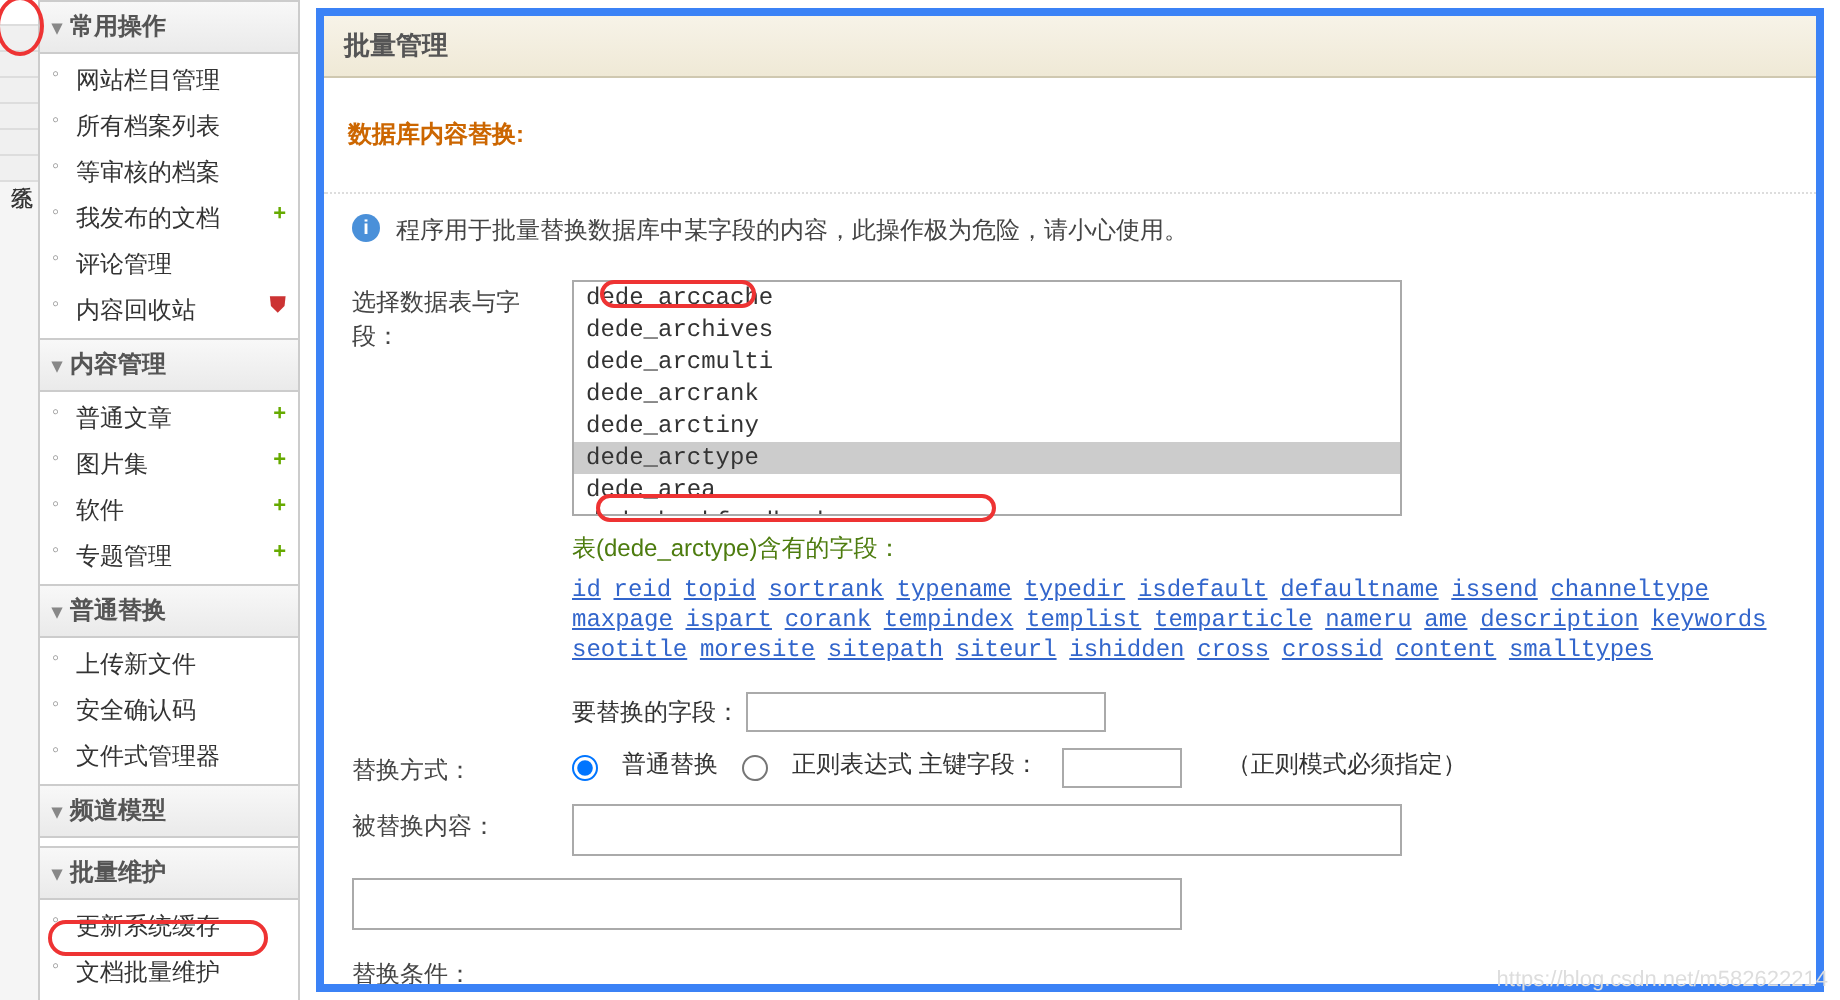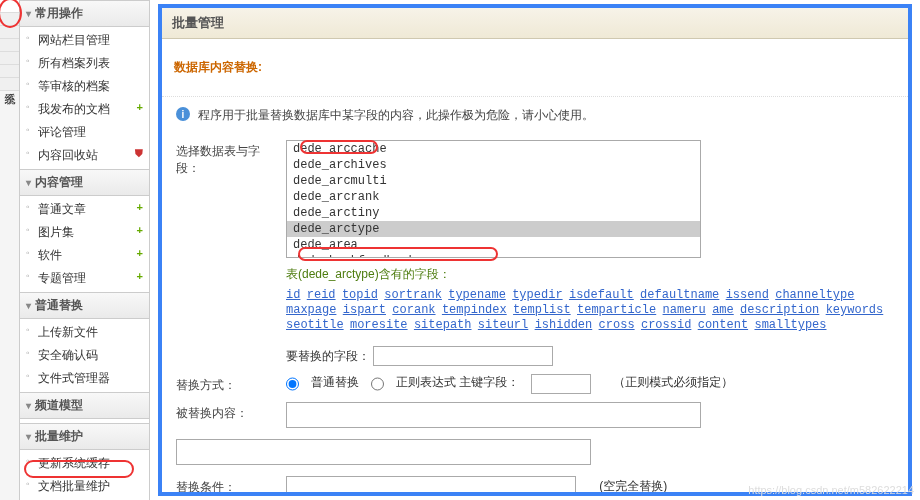--- a/index.html
+++ b/index.html
@@ -204,24 +204,20 @@
         </div>
         <div class="row">
           <div class="lbl">被替换内容：</div>
           <div class="ctl"><textarea style=""></textarea></div>
         </div>
         <div class="row">
           <div class="ctl"><textarea style=""></textarea></div>
         </div>
         <div class="row">
           <div class="lbl">替换条件：</div>
-          <div class="ctl">
-            <input type="text" style="width: 290px;">
-            <span style="margin-left:20px;">(空完全替换)</span>
-          </div>
         </div>
         <div class="row">
           <div class="lbl">安全确认码：</div>
           <div class="ctl">
             <input type="text" style="width: 130px;">
             <span class="captcha" style="margin-left:10px;">
               <span>K</span>
                 <span>B</span>
                 <span>S</span>
                 <span>U</span>

